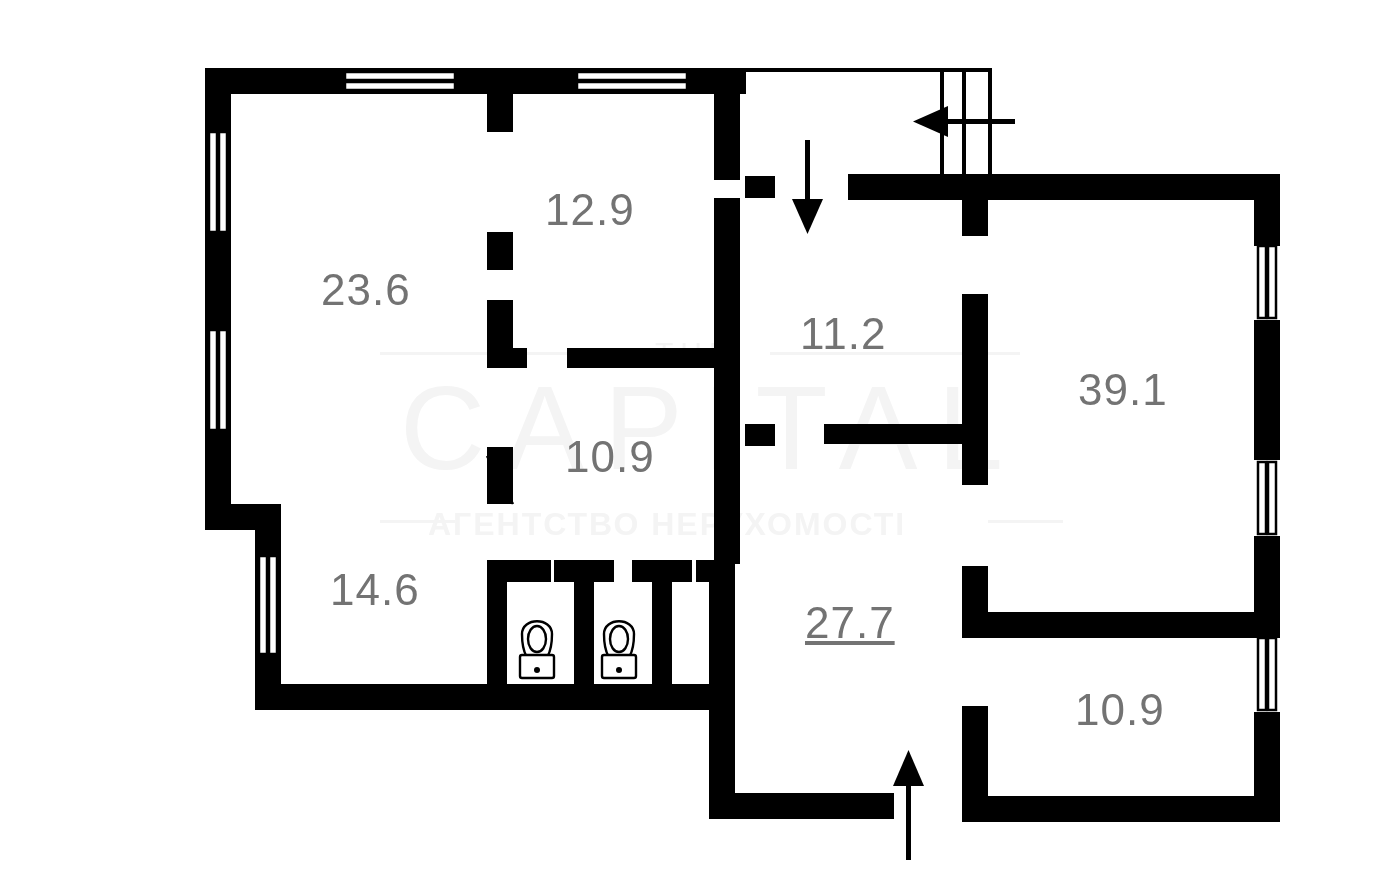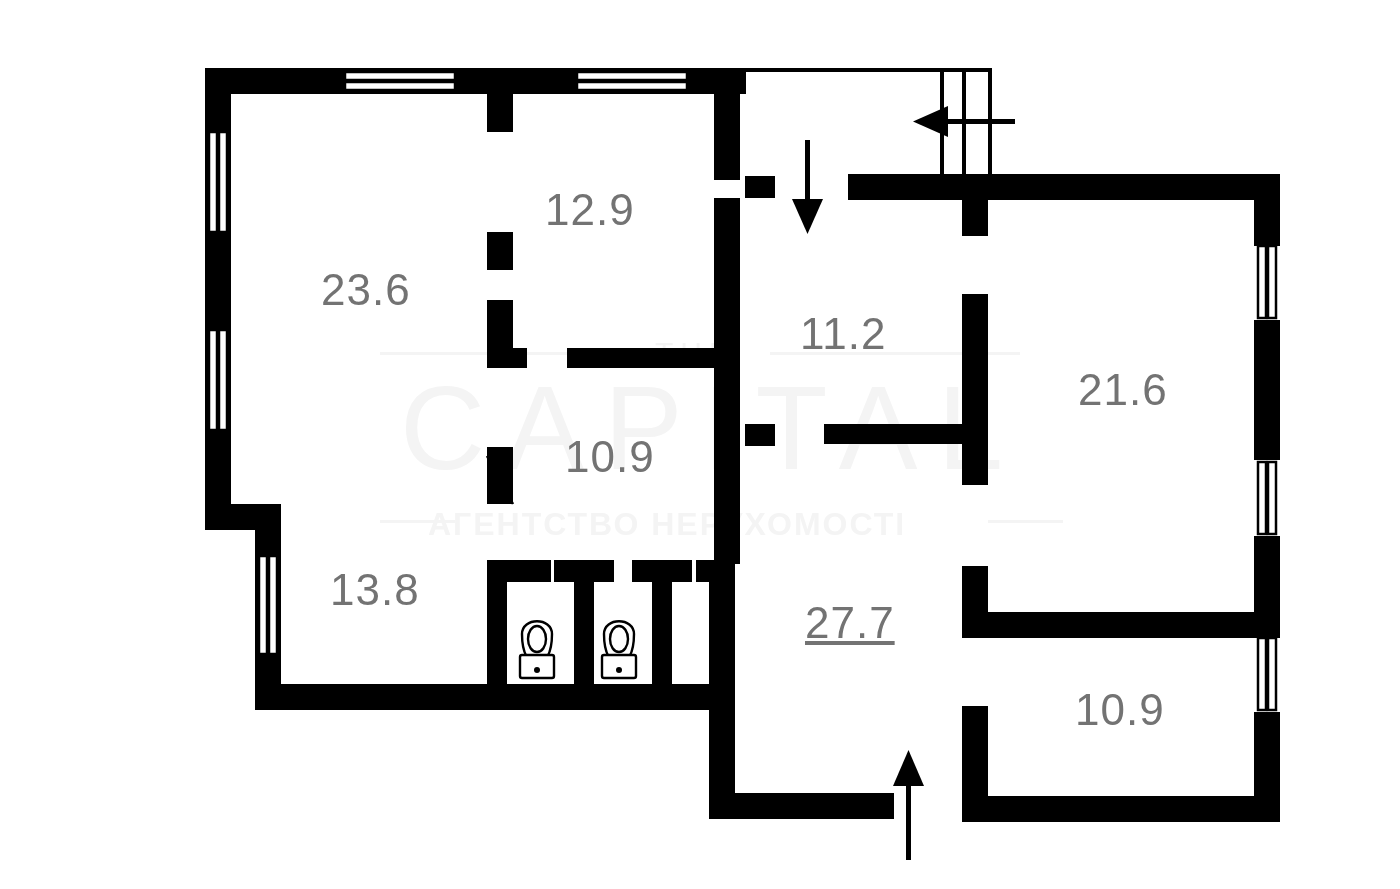--- a/index.html
+++ b/index.html
@@ -231,19 +231,19 @@
 
     <g stroke="#000000" stroke-width="2.5" fill="none">
       <line x1="487" y1="456" x2="513" y2="504"></line>
     </g>
 
   </svg>
 
   <div class="area-label" style="left:305px; top:265px;margin-left:16px;">23.6</div>
   <div class="area-label" style="left:545px; top:185px;">12.9</div>
   <div class="area-label" style="left:800px; top:270px;margin-top:39px;">11.2</div>
-  <div class="area-label" style="left:1078px; top:365px;">21.6</div>
+  <div class="area-label" style="left:1078px; top:365px;">39.1</div>
   <div class="area-label" style="left:565px; top:432px;">10.9</div>
-  <div class="area-label" style="left:330px; top:565px;">13.8</div>
+  <div class="area-label" style="left:330px; top:565px;">14.6</div>
   <div class="area-label" style="left:805px; top:598px;text-decoration:underline;">27.7</div>
   <div class="area-label" style="left:1075px; top:685px;">10.9</div>
 
 </div>
 
 </body></html>

